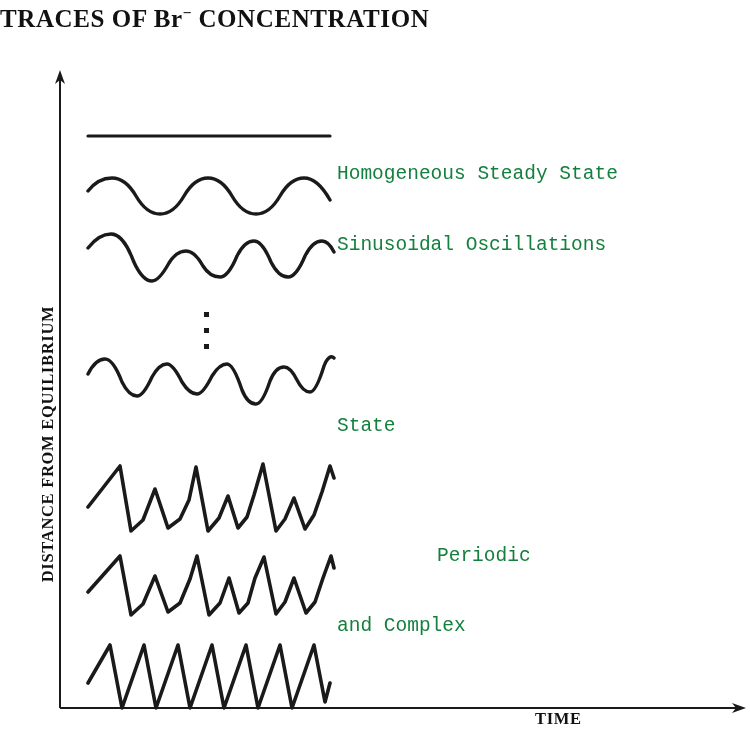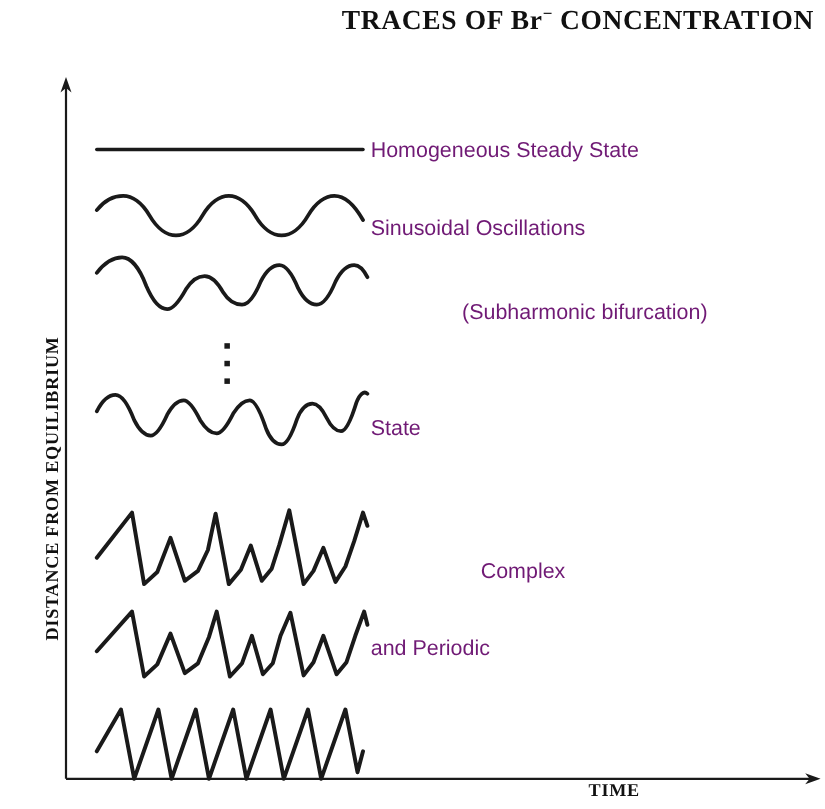--- a/index.html
+++ b/index.html
@@ -14,21 +14,21 @@
     background: #ffffff;
     overflow: hidden;
     font-family: "Liberation Serif", "DejaVu Serif", serif;
     color: #1a1a1a;
   }
   #title {
     position: absolute;
     left: 0;
     top: 4px;
     width: 740px;
-    text-align: right;
+    text-align: left;
     font-family: "Liberation Serif", "DejaVu Serif", serif;
     font-weight: bold;
     font-size: 25px;
     letter-spacing: 0.6px;
     color: #111111;
     white-space: nowrap;
   }
   #title .sup {
     font-size: 0.62em;
     vertical-align: super;
@@ -55,25 +55,26 @@
     text-align: center;
     transform: rotate(-90deg);
     transform-origin: center center;
   }
   #xlabel {
     left: 535px;
     top: 709px;
   }
   .trace-label {
     position: absolute;
-    font-family: Liberation Sans, sans-serif;
+    font-family: Liberation Mono, monospace;
     font-size: 19.5px;
-    color: #701a75;
+    color: #15803d;
     white-space: nowrap;
     line-height: 1.14;
+    margin-top: 37px;
   }
   .trace-label.indent {
     font-size: 19.5px;
   }
 </style>
 </head>
 <body>
 
 <div id="page">
 
@@ -172,22 +173,21 @@
              L 314 645 L 325 702 L 330 683"></path>
   </svg>
 
   <div id="ylabel" class="axis-label">DISTANCE FROM EQUILIBRIUM</div>
   <div id="xlabel" class="axis-label">TIME</div>
 
   <div class="trace-label" style="left:337px; top:126px;">Homogeneous Steady State</div>
 
   <div class="trace-label" style="left:337px; top:197px;">Sinusoidal Oscillations</div>
 
-  <div class="trace-label indent" style="left:420px; top:273px;">(Subharmonic bifurcation)</div>
 
   <div class="trace-label" style="left:337px; top:378px;">State</div>
 
-  <div class="trace-label indent" style="left:437px; top:508px;">Complex</div>
+  <div class="trace-label indent" style="left:437px; top:508px;">Periodic</div>
 
-  <div class="trace-label" style="left:337px; top:578px;">and Periodic</div>
+  <div class="trace-label" style="left:337px; top:578px;">and Complex</div>
 
 
 </div>
 
 </body></html>

